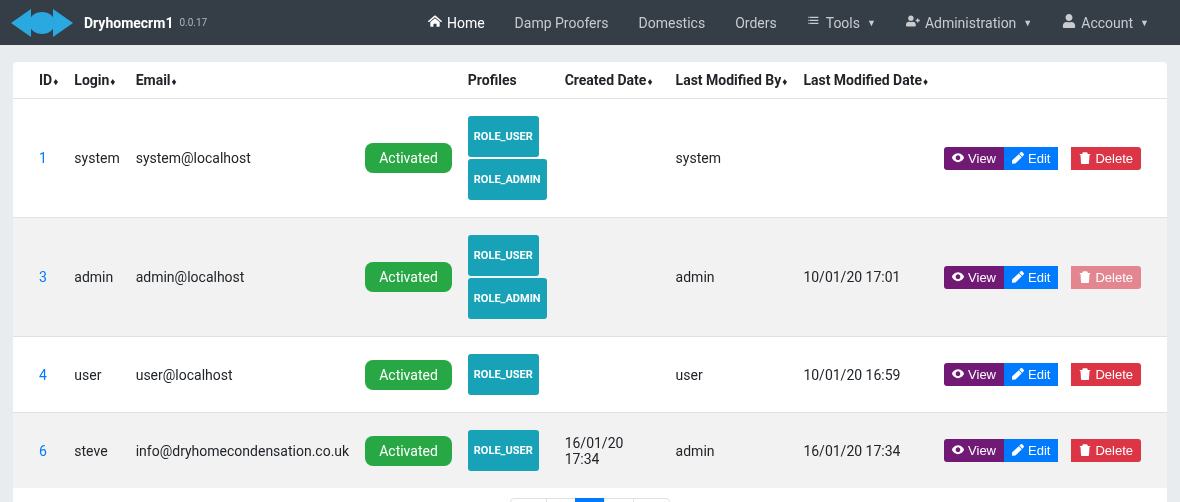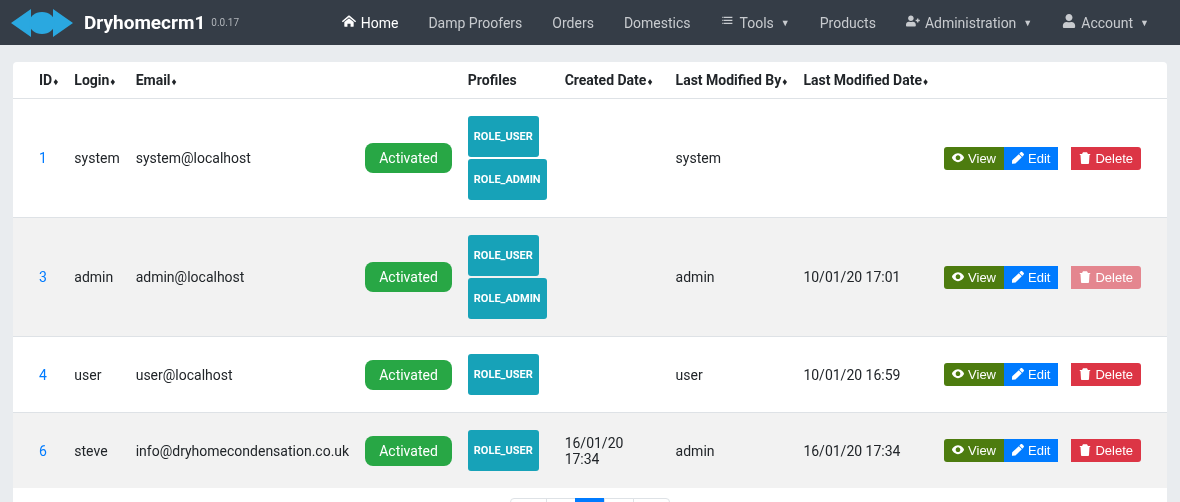--- a/index.html
+++ b/index.html
@@ -1,20 +1,20 @@
 <!DOCTYPE html>
 <html><head>
 <meta charset="utf-8">
 <style>
 * { box-sizing: border-box; margin: 0; padding: 0; }
 body { font-family: -apple-system, BlinkMacSystemFont, "Segoe UI", Roboto, "Helvetica Neue", Arial, sans-serif; font-size: 14px; color: #212529; background: #e9ecef; width: 1180px; }
 .navbar { background: #353d47; height: 45px; display: flex; align-items: center; padding: 0 16px 0 0; }
 .brand-logo { width: 84px; height: 36px; display: flex; align-items: center; justify-content: center; }
 .brand-logo svg { display: block; }
-.brand-text { color: #fff; font-weight: 700; font-size: 19px; margin-right: 6px; }
+.brand-text { color: #fff; font-weight: 700; font-size: 14px; margin-right: 6px; }
 .brand-ver { color: #b0b4b9; font-size: 10px; }
 .nav-spacer { flex: 1; }
 .nav-links { display: flex; align-items: center; height: 100%; }
 .nav-item { color: #c8cbcf; padding: 0 15px; height: 48px; display: flex; align-items: center; gap: 5px; font-size: 14px; cursor: pointer; }
 .nav-item.active { color: #fff; }
 .nav-item .caret { font-size: 9px; margin-left: 2px; }
 .nav-icon svg { width: 14px; height: 14px; fill: currentColor; }
 .content-card { background: #fff; margin: 17px 13px 17px 13px; border-radius: 4px; padding: 0; }
 .page-header { display: flex; align-items: center; justify-content: space-between; padding: 14px 13px 12px 13px; border-bottom: 1px solid #dee2e6; }
 .page-title { font-size: 28px; font-weight: 400; color: #212529; }
@@ -24,21 +24,21 @@
 table { width: 100%; border-collapse: collapse; }
 th { text-align: left; font-weight: 700; font-size: 14px; padding: 10px 8px; color: #212529; white-space: nowrap; }
 th .sort-icon { font-size: 10px; margin-left: 1px; color: #212529; }
 tbody tr { border-top: 1px solid #dee2e6; }
 tbody tr.stripe { background: #f2f2f2; }
 td { padding: 16px 8px; vertical-align: middle; font-size: 14px; }
 td.id-cell a { color: #007bff; text-decoration: none; }
 .badge-status { background: #28a745; color: #fff; border-radius: 8px; padding: 7px 14px; font-size: 14px; display: inline-block; }
 .badge-role { background: #17a2b8; color: #fff; border-radius: 3px; padding: 14px 6px; font-size: 11px; font-weight: 700; display: inline-block; margin: 1px 2px 1px 0; }
 .row-actions { text-align: right; white-space: nowrap; }
-.btn-info { background: #4d7c0f; }
+.btn-info { background: #701a75; }
 .btn-danger { background: #dc3545; margin-left: 13px; }
 .btn-danger.disabled { background: #e4868f; cursor: not-allowed; }
 .btn-group { display: inline-flex; }
 .btn-group .btn-sm:first-child { border-radius: 3px 0 0 3px; }
 .btn-group .btn-sm:last-child { border-radius: 0 3px 3px 0; }
 .btn-group .btn-sm:not(:first-child):not(:last-child) { border-radius: 0; }
 .pagination-wrap { display: flex; justify-content: center; padding: 10px 0 17px 0; }
 .pagination { display: flex; }
 .page-btn { border: 1px solid #dee2e6; background: #fff; color: #007bff; padding: 6px 10px; font-size: 14px; cursor: pointer; margin-left: -1px; }
 .page-btn:first-child { border-radius: 4px 0 0 4px; margin-left: 0; }
@@ -67,35 +67,32 @@
     <div class="nav-item active">
       <span class="nav-icon"><svg viewBox="0 0 576 512">
             <path d="M280 148L96 300v172c0 9 7 16 16 16h112V368h128v120h112c9 0 16-7 16-16V300L296 148c-5-4-11-4-16 0zM571 251L318 44c-17-14-43-14-60 0L5 251c-7 6-8 16-2 23l21 26c6 7 16 8 23 2L288 101l241 201c7 6 17 5 23-2l21-26c6-7 5-17-2-23z"></path>
           </svg></span>
       <span>Home</span>
     </div>
     <div class="nav-item">
         <span>Damp Proofers</span>
       </div>
     <div class="nav-item">
+        <span>Domestics</span>
+      </div>
+    <div class="nav-item">
         <span>Orders</span>
       </div>
     <div class="nav-item">
-        <span>Domestics</span>
-      </div>
-    <div class="nav-item">
       <span class="nav-icon"><svg viewBox="0 0 512 512">
             <path d="M96 96h320v48H96zm0 112h320v48H96zm0 112h320v48H96zM48 96h32v48H48zm0 112h32v48H48zm0 112h32v48H48z"></path>
           </svg></span>
       <span>Tools</span>
         <span class="caret">▼</span>
     </div>
-    <div class="nav-item">
-        <span>Products</span>
-      </div>
     <div class="nav-item">
       <span class="nav-icon"><svg viewBox="0 0 640 512">
             <path d="M224 256c71 0 128-57 128-128S295 0 224 0 96 57 96 128s57 128 128 128zm89 32h-17c-22 10-47 16-72 16s-50-6-72-16h-17C60 288 0 348 0 423v41c0 27 21 48 48 48h352c27 0 48-21 48-48v-41c0-75-60-135-135-135zM616 200h-48v-48c0-9-7-16-16-16h-32c-9 0-16 7-16 16v48h-48c-9 0-16 7-16 16v32c0 9 7 16 16 16h48v48c0 9 7 16 16 16h32c9 0 16-7 16-16v-48h48c9 0 16-7 16-16v-32c0-9-7-16-16-16z"></path>
           </svg></span>
       <span>Administration</span>
         <span class="caret">▼</span>
     </div>
     <div class="nav-item">
       <span class="nav-icon"><svg viewBox="0 0 448 512">
             <path d="M224 256c71 0 128-57 128-128S295 0 224 0 96 57 96 128s57 128 128 128zm89 32h-17c-22 10-47 16-72 16s-50-6-72-16h-17C60 288 0 348 0 423v41c0 27 21 48 48 48h352c27 0 48-21 48-48v-41c0-75-60-135-135-135z"></path>

